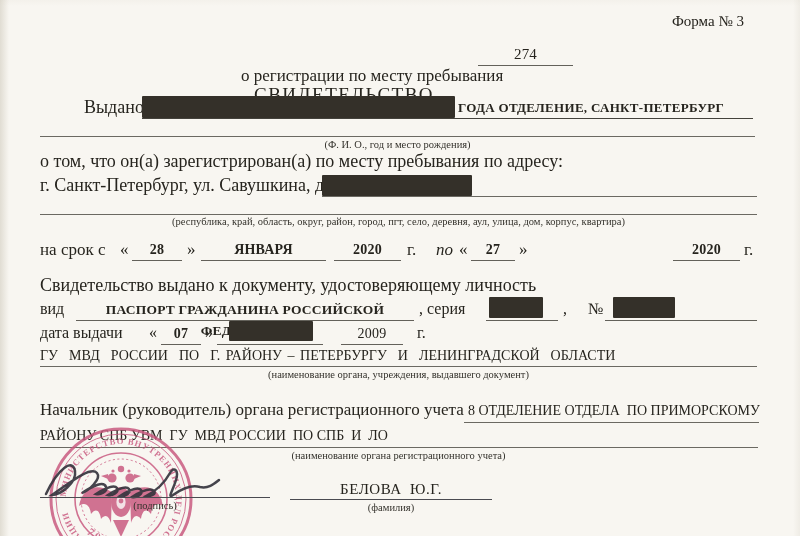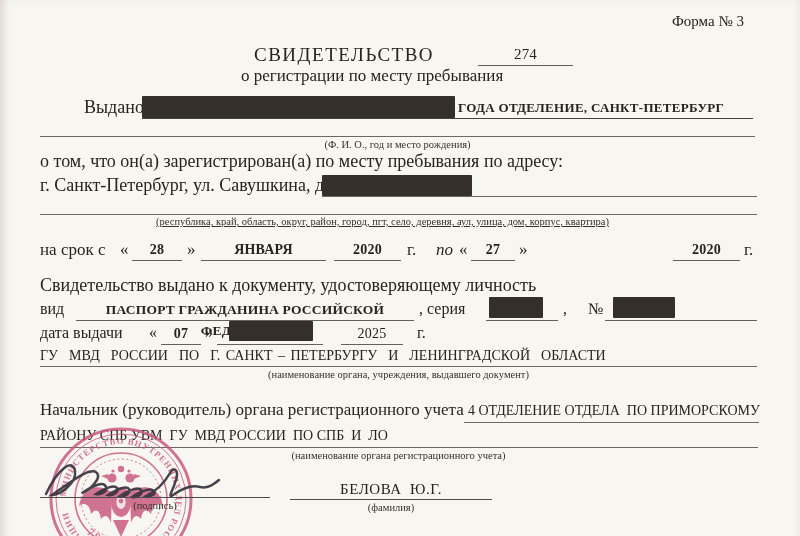--- a/index.html
+++ b/index.html
@@ -14,21 +14,21 @@
     background-image:
       linear-gradient(90deg, rgba(205,200,186,.55) 0, rgba(248,246,241,0) 9px),
       linear-gradient(270deg, rgba(222,218,208,.35) 0, rgba(248,246,241,0) 7px),
       linear-gradient(180deg, rgba(230,226,216,.25) 0, rgba(248,246,241,0) 6px);
     color:#26241e;
   }
   .abs{position:absolute;}
   .t18{font-size:18px;}
   .t17{font-size:17px;}
   .t16{font-size:16px;}
-  .title{font-size:19px;letter-spacing:1.5px;}
+  .title{font-size:19px;letter-spacing:1.5px;margin-top:40px;}
   .num{font-size:15px;}
   .bval{font-weight:bold;font-size:13px;letter-spacing:.3px;}
   .cap{font-size:10.5px;color:#34322c;}
   .cell{
     position:absolute;height:21px;line-height:21px;
     border-bottom:1px solid #63615a;text-align:center;
     font-weight:bold;font-size:14px;letter-spacing:.2px;
   }
   .rule{position:absolute;border-top:1px solid #6b6962;height:0;}
   .rule-dark{position:absolute;border-top:1.6px solid #44423c;height:0;}
@@ -56,21 +56,21 @@
   <div class="rule" style="left:40px;top:136px;width:715px;"></div>
   <div class="abs cap ctr" style="left:40px;top:139px;width:715px;">(Ф. И. О., год и место рождения)</div>
 
   <div class="abs t18" style="left:40px;top:151px;">о том, что он(а) зарегистрирован(а) по месту пребывания по адресу:</div>
 
   <div class="abs t18" style="left:40px;top:175px;">г. Санкт-Петербург, ул. Савушкина, дом</div>
   <div class="rule" style="left:322px;top:196px;width:435px;"></div>
   <div class="redact" style="left:322px;top:175px;width:150px;height:21px;"></div>
 
   <div class="rule" style="left:40px;top:214px;width:717px;"></div>
-  <div class="abs cap ctr" style="left:24px;top:216px;width:717px;text-decoration:underline;">(республика, край, область, округ, район, город, пгт, село, деревня, аул, улица, дом, корпус, квартира)</div>
+  <div class="abs cap ctr" style="left:40px;top:216px;width:717px;">(республика, край, область, округ, район, город, пгт, село, деревня, аул, улица, дом, корпус, квартира)</div>
 
   <div class="abs t17" style="left:40px;top:240px;">на срок с</div>
   <div class="abs t17" style="left:120px;top:240px;">«</div>
   <div class="cell" style="left:132px;top:239px;width:50px;">28</div>
   <div class="abs t17" style="left:187px;top:240px;">»</div>
   <div class="cell" style="left:201px;top:239px;width:125px;">ЯНВАРЯ</div>
   <div class="cell" style="left:334px;top:239px;width:67px;">2020</div>
   <div class="abs t17" style="left:407px;top:240px;">г.</div>
   <div class="abs t17" style="left:436px;top:240px;font-style:italic;">по</div>
   <div class="abs t17" style="left:459px;top:240px;">«</div>
@@ -90,29 +90,29 @@
   <div class="abs t16" style="left:588px;top:300px;">№</div>
   <div class="cell" style="left:605px;top:299px;width:152px;"></div>
   <div class="redact" style="left:613px;top:297px;width:62px;height:21px;"></div>
 
   <div class="abs t16" style="left:40px;top:324px;">дата выдачи</div>
   <div class="abs t16" style="left:149px;top:324px;">«</div>
   <div class="cell" style="left:161px;top:323px;width:40px;">07</div>
   <div class="abs t16" style="left:205px;top:324px;">»</div>
   <div class="cell" style="left:217px;top:323px;width:106px;"></div>
   <div class="redact" style="left:229px;top:321px;width:84px;height:20px;"></div>
-  <div class="cell" style="left:341px;top:323px;width:62px;font-weight:normal;">2025</div>
+  <div class="cell" style="left:341px;top:323px;width:62px;font-weight:normal;">2009</div>
   <div class="abs t16" style="left:417px;top:324px;">г.</div>
 
-  <div class="abs pre" style="left:40px;top:348px;font-size:14px;word-spacing:2px;">ГУ  МВД  РОССИИ  ПО  Г. САНКТ – ПЕТЕРБУРГУ  И  ЛЕНИНГРАДСКОЙ  ОБЛАСТИ</div>
+  <div class="abs pre" style="left:40px;top:348px;font-size:14px;word-spacing:2px;">ГУ  МВД  РОССИИ  ПО  Г. РАЙОНУ – ПЕТЕРБУРГУ  И  ЛЕНИНГРАДСКОЙ  ОБЛАСТИ</div>
   <div class="rule" style="left:40px;top:366px;width:717px;"></div>
   <div class="abs cap ctr" style="left:40px;top:369px;width:717px;">(наименование органа, учреждения, выдавшего документ)</div>
 
   <div class="abs t17" style="left:40px;top:400px;">Начальник (руководитель) органа регистрационного учета</div>
-  <div class="abs pre" style="left:468px;top:403px;font-size:14px;">4 ОТДЕЛЕНИЕ ОТДЕЛА  ПО ПРИМОРСКОМУ</div>
+  <div class="abs pre" style="left:468px;top:403px;font-size:14px;">8 ОТДЕЛЕНИЕ ОТДЕЛА  ПО ПРИМОРСКОМУ</div>
   <div class="rule" style="left:464px;top:422px;width:295px;"></div>
 
   <div class="abs pre" style="left:40px;top:428px;font-size:14px;">РАЙОНУ СПБ УВМ  ГУ  МВД РОССИИ  ПО СПБ  И  ЛО</div>
   <div class="rule" style="left:40px;top:447px;width:718px;"></div>
   <div class="abs cap ctr" style="left:40px;top:450px;width:717px;">(наименование органа регистрационного учета)</div>
 
   <svg class="abs" style="left:46px;top:424px;opacity:.82;" width="150" height="150" viewBox="0 0 150 150">
     <g fill="none" stroke="#c8567d">
       <circle cx="75" cy="75" r="70" stroke-width="3"></circle>
       <circle cx="75" cy="75" r="65" stroke-width="1"></circle>

